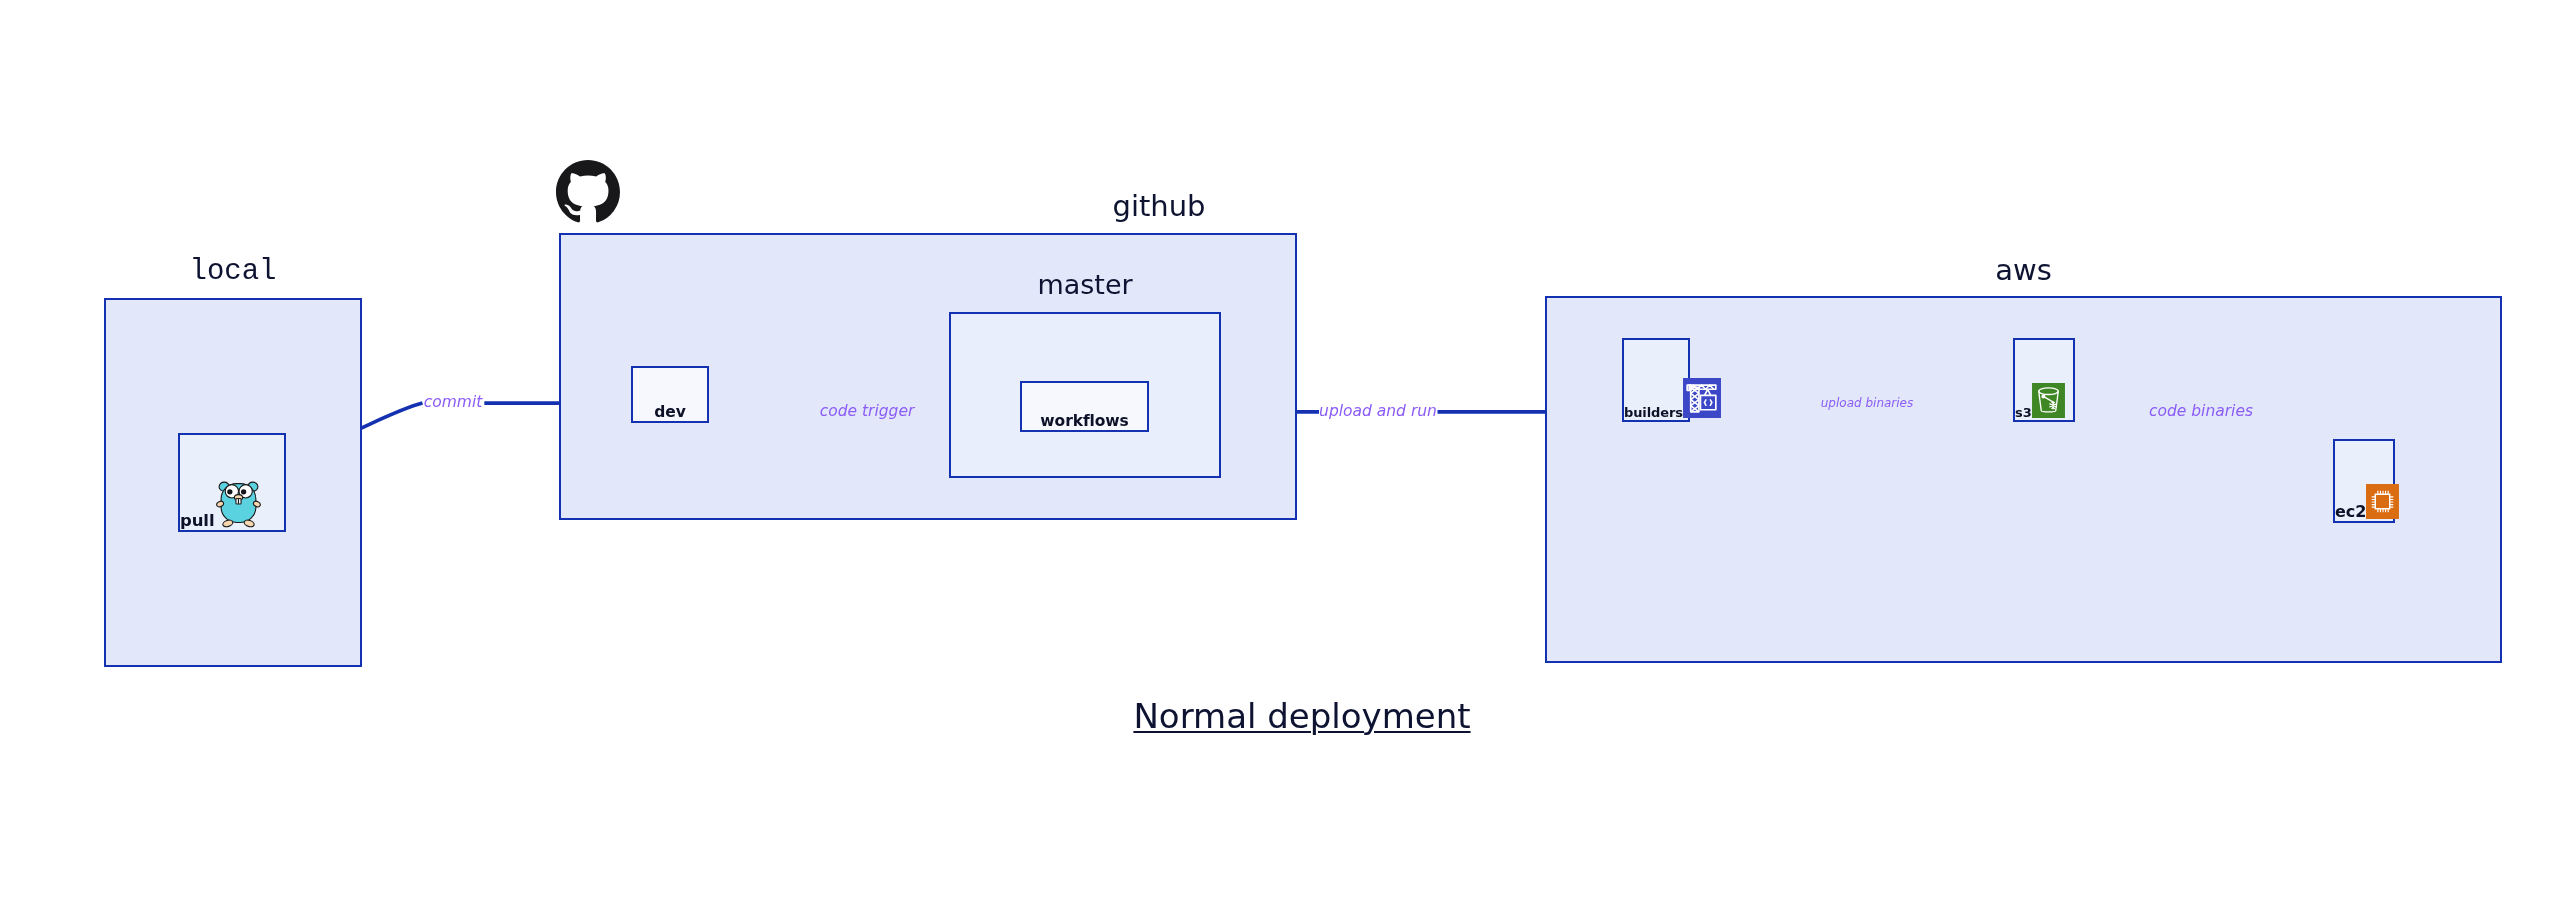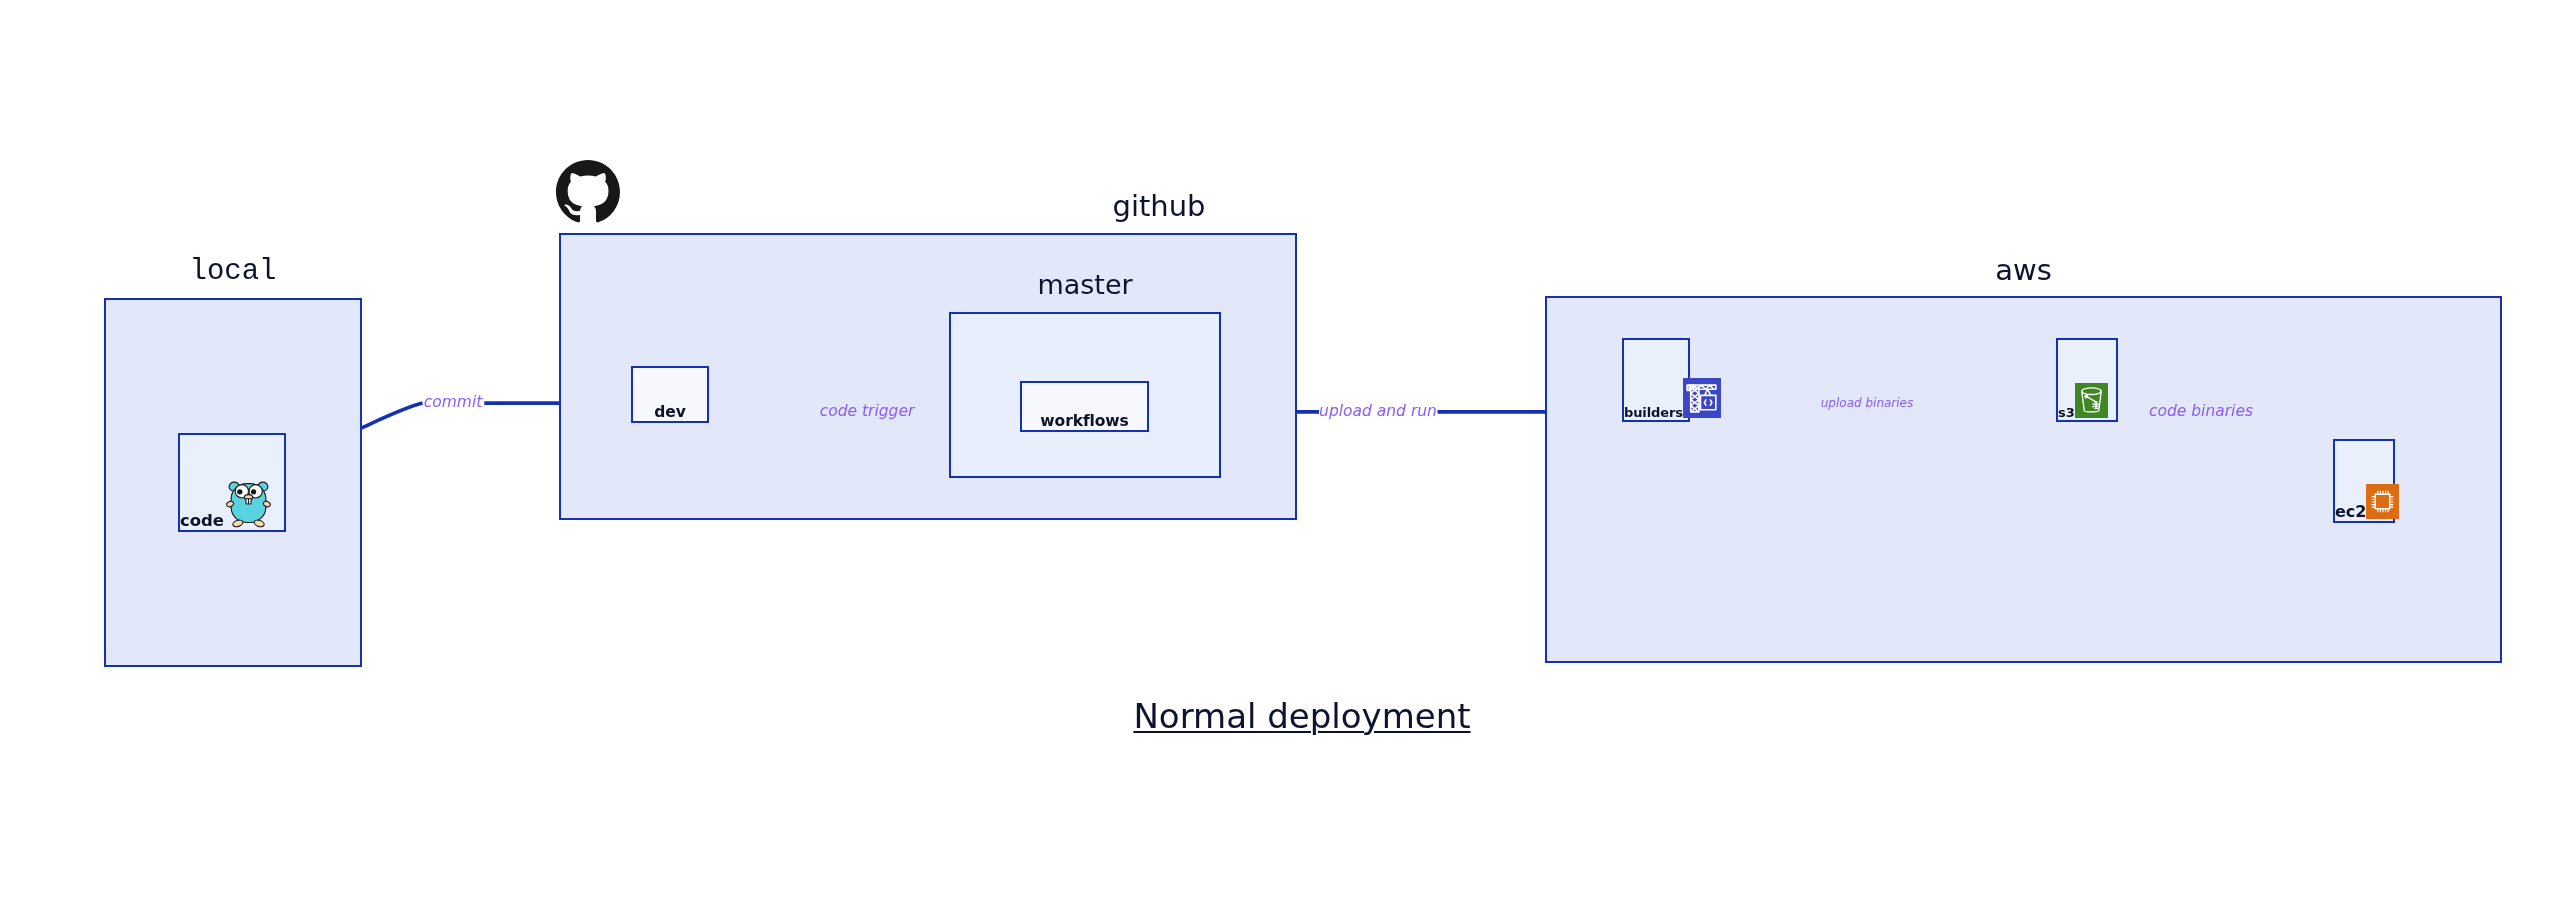--- a/index.html
+++ b/index.html
@@ -133,21 +133,21 @@
     <path d="M 3742,782 L 3880,782" fill="none" stroke="#1331b0" stroke-width="7" marker-end="url(#arrowhead)"></path>
 
     <path d="M 4070,778 C 4140,778 4190,790 4222,805" fill="none" stroke="#1331b0" stroke-width="7"></path>
     <path d="M 4322,818 C 4400,850 4480,900 4525,948" fill="none" stroke="#1331b0" stroke-width="7" marker-end="url(#arrowhead)"></path>
   </svg>
 
   <div class="cluster" style="left:104px; top:298px; width:258px; height:369px;"></div>
   <div class="cluster-label" style="left:104px; top:255px; width:258px; font-size:29px;font-family:Liberation Mono, monospace;">local</div>
 
   <div class="node" style="left:178px; top:433px; width:108px; height:99px;">
-    <div class="node-label" style="font-size:16.5px; margin-top:8.8px;">code</div>
+    <div class="node-label" style="font-size:16.5px; margin-top:8.8px;">pull</div>
     <div class="gopher-wrap" style="margin-top:4.1px;">
       <svg width="49" height="54" viewBox="0 0 96 104" xmlns="http://www.w3.org/2000/svg">
         <g stroke="#1b1b1b" stroke-width="2.2" stroke-linejoin="round">
 
           <ellipse cx="20" cy="24" rx="10" ry="9" fill="#5bd2e0"></ellipse>
           <ellipse cx="76" cy="24" rx="10" ry="9" fill="#5bd2e0"></ellipse>
 
           <rect x="14" y="18" width="68" height="76" rx="30" fill="#5bd2e0"></rect>
 
           <ellipse cx="27" cy="96" rx="10" ry="6" fill="#f6d6ae" transform="rotate(-18 27 96)"></ellipse>
@@ -218,21 +218,21 @@
           <rect x="34" y="34" width="30" height="28"></rect>
         </g>
         <g fill="#ffffff">
           <path d="M44,41 L40,48 L44,55 L46.5,53.4 L43.6,48 L46.5,42.6 Z"></path>
           <path d="M54,41 L58,48 L54,55 L51.5,53.4 L54.4,48 L51.5,42.6 Z"></path>
         </g>
       </svg>
     </div>
   </div>
 
-  <div class="node" style="left:2013px; top:338px; width:62px; height:84px;margin-left:43px;">
+  <div class="node" style="left:2013px; top:338px; width:62px; height:84px;">
     <div class="node-label" style="font-size:13px; margin-top:5.2px;">s3</div>
     <div class="icon-tile" style="margin-top:3.6px;">
       <svg width="33" height="35" viewBox="0 0 64 68" xmlns="http://www.w3.org/2000/svg">
         <rect x="0" y="0" width="64" height="68" fill="#3f8624"></rect>
         <g stroke="#ffffff" stroke-width="2.6" fill="none" stroke-linejoin="round" stroke-linecap="round">
 
           <path d="M13,16 L18,54 C18,57 46,57 46,54 L51,16"></path>
 
           <ellipse cx="32" cy="16" rx="19" ry="6.4"></ellipse>
 

